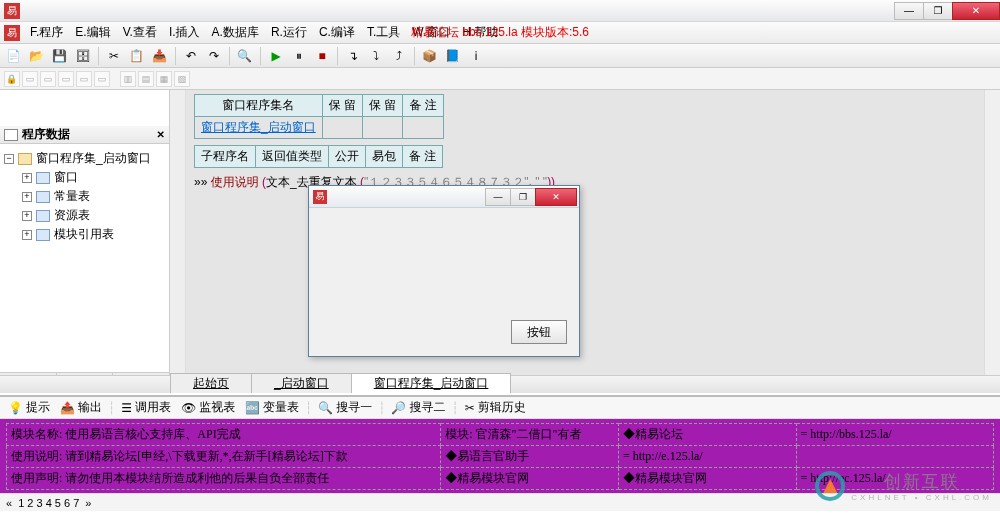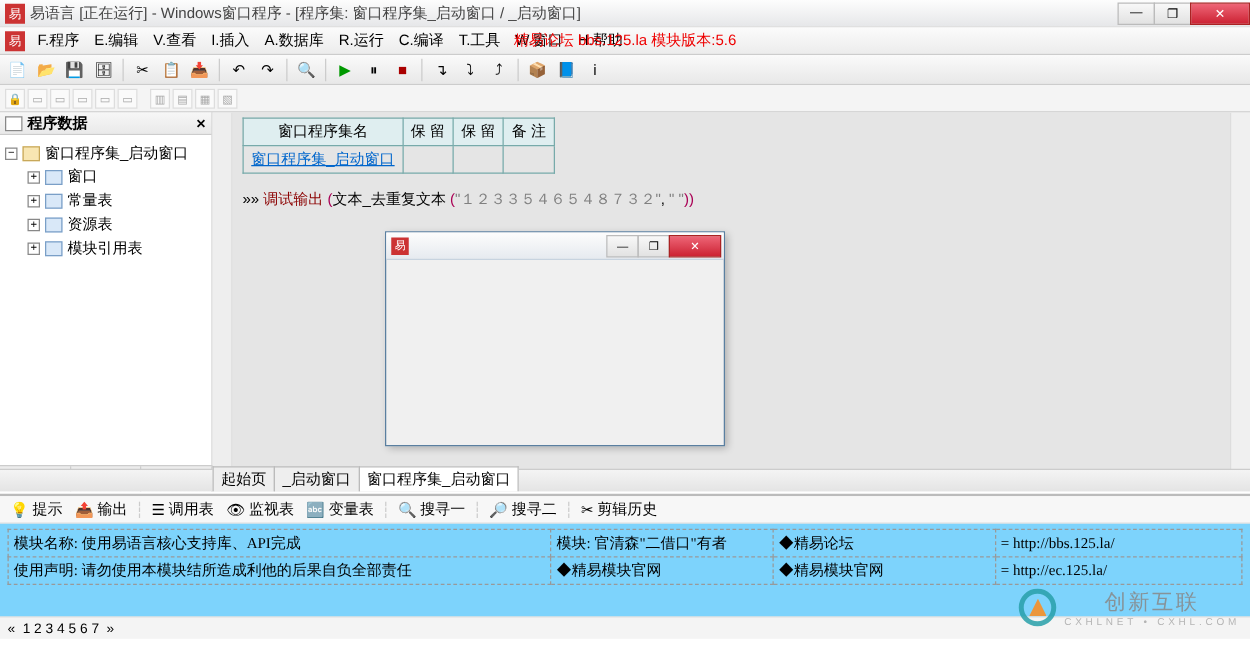--- a/index.html
+++ b/index.html
@@ -14,21 +14,21 @@
   .menubar .mi { padding:2px 6px; }
   .red-banner { position:absolute; left:0; right:0; text-align:center; color:#e00; font-weight:normal; font-size:12px; pointer-events:none; }
   .toolbar1 { height:24px; background:linear-gradient(#fafafa,#e8e8e8); border-bottom:1px solid #ccc; display:flex; align-items:center; padding:0 4px; gap:3px;}
   .tbtn { width:20px; height:20px; border:1px solid transparent; display:flex; align-items:center; justify-content:center; font-size:12px; }
   .tbtn i { font-style:normal; }
   .sep { width:1px; height:18px; background:#ccc; margin:0 2px;}
   .toolbar2 { height:22px; background:#f4f4f4; border-bottom:1px solid #ccc; display:flex; align-items:center; padding:0 4px; gap:2px; color:#aaa;}
   .toolbar2 .ic { width:16px; height:16px; border:1px solid #ddd; background:#fafafa; font-size:9px; display:flex; align-items:center; justify-content:center;}
   .main { display:flex; height:303px; }
   .left { width:170px; display:flex; flex-direction:column; border-right:1px solid #ccc; }
-  .panel-title { height:18px; background:linear-gradient(#f7f7f7,#e9e9e9); border-bottom:1px solid #ccc; padding:2px 4px; font-weight:bold; display:flex; align-items:center; }
+  .panel-title { height:18px; background:linear-gradient(#f7f7f7,#e9e9e9); border-bottom:1px solid #ccc; padding:2px 4px; font-weight:bold; display:flex; align-items:center;margin-top:36px; }
   .panel-title .x { margin-left:auto; font-size:10px; }
   .tree { flex:1; background:#fff; padding:4px; overflow:auto; }
   .tree-node { white-space:nowrap; margin:2px 0; display:flex; align-items:center; }
   .toggle { display:inline-flex; width:10px; height:10px; border:1px solid #888; align-items:center; justify-content:center; font-size:9px; line-height:1; margin-right:4px;}
   .tree-icon { width:14px; height:12px; background:#f8e6b2; border:1px solid #c8a85a; margin-right:4px; display:inline-block;}
   .child { padding-left:18px; }
   .child .tree-icon { background:#d9e8f8; border-color:#7a9fc7; }
   .lefttabs { display:flex; border-top:1px solid #ccc; background:#ececec; height:21px;}
   .lefttabs .lt { flex:1; display:flex; align-items:center; justify-content:center; border-right:1px solid #ccc; gap:3px;}
   .editor { flex:1; background:#e5e5e5; position:relative; overflow:hidden;}
@@ -39,26 +39,26 @@
   table.etab th { background:#dfeef0; font-weight:normal; }
   .link { color:#0066cc; text-decoration:underline; }
   .codeline { margin-top:6px; }
   .codeline .kw { color:#8b0000; }
   .codeline .paren { color:#a05; }
   .codeline .str { color:#808080; }
   .ed-scroll { position:absolute; left:16px; right:16px; bottom:0; height:16px; background:#f0f0f0; border-top:1px solid #ddd;}
   .ed-scroll .thumb { position:absolute; left:2px; top:2px; width:80px; height:12px; background:#c7c7c7; border:1px solid #aaa; border-radius:2px;}
   .ed-vscroll { position:absolute; right:0; top:0; bottom:16px; width:16px; background:#f0f0f0; border-left:1px solid #ddd;}
   .bottom-tabs { height:18px; background:linear-gradient(#f4f4f4,#e4e4e4); border-top:1px solid #ccc; display:flex; align-items:flex-end; padding-left:170px;}
-  .btab { border:1px solid #bbb; border-bottom:none; padding:1px 6px; margin-right:-1px; background:#eee; font-size:12px;}
+  .btab { border:1px solid #bbb; border-bottom:none; padding:1px 22px; margin-right:-1px; background:#eee; font-size:12px;text-decoration:underline;}
   .btab.active { background:#fff; }
   .output { border-top:2px solid #bbb; height:116px; display:flex; flex-direction:column; }
   .out-toolbar { height:22px; display:flex; align-items:center; background:#f7f7f7; border-bottom:1px solid #ddd; padding:0 4px; gap:2px; font-size:12px;}
   .out-toolbar .obtn { padding:2px 4px; display:flex; align-items:center; gap:3px;}
-  .out-body { flex:1; overflow:hidden; padding:4px 6px; background:#7dd3fc; position:relative;}
+  .out-body { flex:1; overflow:hidden; padding:4px 6px; background:#a21caf; position:relative;}
   table.msg { border-collapse:collapse; width:100%; table-layout:fixed;}
   table.msg td { border:1px dashed #999; padding:2px 4px; white-space:nowrap; overflow:hidden; font-family:"SimSun",serif; font-size:12px;}
   .paginator { height:18px; background:#f4f4f4; border-top:1px solid #ddd; display:flex; align-items:center; padding:0 6px; gap:6px; font-size:11px;}
   
   .childwin { position:absolute; left:308px; top:185px; width:272px; height:172px; border:1px solid #5a7fa0; background:#f0f0f0; box-shadow:2px 2px 6px rgba(0,0,0,.25);}
   .childwin .ctitle { height:22px; background:linear-gradient(#fdfdfd,#e6eaef); display:flex; align-items:center; border-bottom:1px solid #c7d3df;}
   .childwin .cbody { position:relative; height:148px; }
   .cwinbtns { margin-left:auto; display:flex; height:18px; margin-right:2px; margin-top:1px;}
   .cwinbtn { width:26px; border:1px solid #bbb; background:linear-gradient(#f8f8f8,#e2e2e2); margin-left:-1px; display:flex; align-items:center; justify-content:center; font-size:9px;}
   .cwinbtn.close { width:42px; background:linear-gradient(#e67,#c23); border-color:#a22; color:#fff;}
@@ -67,21 +67,20 @@
   .wm-logo { width:30px; height:30px; border-radius:50%; border:4px solid #28a0aa; position:relative;}
   .wm-logo::before { content:""; position:absolute; width:14px; height:14px; background:#ff8c1a; clip-path:polygon(50% 0,100% 100%,0 100%); left:4px; top:4px;}
   .wm-text { font-size:17px; color:#888; letter-spacing:2px; font-family:Arial,sans-serif;text-align:center;}
   .wm-sub { font-size:8px; color:#aaa; letter-spacing:3px;}
 </style>
 </head>
 <body>
 
 <div class="titlebar">
   <span class="icon">易</span>
-  <span class="title">易语言 [正在运行] - Windows窗口程序 - [程序集: 窗口程序集_启动窗口 / _启动窗口]</span>
   <div class="winbtns">
     <div class="winbtn">—</div>
     <div class="winbtn">❐</div>
     <div class="winbtn close">✕</div>
   </div>
 </div>
 
 <div class="menubar">
   <span class="icon" style="width:16px;height:16px;margin-right:4px;background:#c33;color:#fff;display:inline-flex;align-items:center;justify-content:center;font-size:10px;">易</span>
   <span class="mi">F.程序</span>
@@ -228,24 +227,31 @@
         <tr>
               <td class="link">窗口程序集_启动窗口</td>
               <td></td>
               <td></td>
               <td></td>
             </tr>
       </tbody>
         </table>
       <table class="etab">
         <tbody>
+            <tr>
+              <th>子程序名</th>
+              <th>返回值类型</th>
+              <th>公开</th>
+              <th>易包</th>
+              <th>备 注</th>
+            </tr>
       </tbody>
         </table>
       <div class="codeline">
-        <span>»» </span><span class="kw">调试输出</span> <span class="paren">(</span><span>文本_去重复文本</span> <span class="paren">(</span><span class="str">"１２３３５４６５４８７３２"</span>, <span class="str">" "</span><span class="paren">))</span>
+        <span>»» </span><span class="kw">使用说明</span> <span class="paren">(</span><span>文本_去重复文本</span> <span class="paren">(</span><span class="str">"１２３３５４６５４８７３２"</span>, <span class="str">" "</span><span class="paren">))</span>
       </div>
     </div>
     <div class="ed-vscroll"></div>
     <div class="ed-scroll">
         <div class="thumb"></div>
       </div>
   </div>
 </div>
 
 <div class="lefttabs" style="position:absolute; left:0; top:372px; width:170px;">
@@ -293,20 +299,26 @@
           <col style="width:20%">
         </colgroup>
       <tbody>
           <tr>
             <td>模块名称: 使用易语言核心支持库、API完成</td>
             <td>模块: 官清森"二借口"有者</td>
             <td>◆精易论坛</td>
             <td>= http://bbs.125.la/</td>
           </tr>
       <tr>
+            <td>使用说明: 请到精易论坛[申经,\下载更新,*,在新手[精易论坛]下款</td>
+            <td>◆易语言官助手</td>
+            <td>= http://e.125.la/</td>
+            <td></td>
+          </tr>
+      <tr>
             <td>使用声明: 请勿使用本模块结所造成利他的后果自负全部责任</td>
             <td>◆精易模块官网</td>
             <td>◆精易模块官网</td>
             <td>= http://ec.125.la/</td>
           </tr>
     </tbody>
       </table>
   </div>
   <div class="paginator">
     <span>«</span>
@@ -317,20 +329,23 @@
 
 <div class="childwin">
   <div class="ctitle">
     <span class="icon" style="width:14px;height:14px;margin:0 4px;background:#c33;color:#fff;display:inline-flex;align-items:center;justify-content:center;font-size:9px;">易</span>
     <div class="cwinbtns">
       <div class="cwinbtn">—</div>
       <div class="cwinbtn">❐</div>
       <div class="cwinbtn close">✕</div>
     </div>
   </div>
+  <div class="cbody">
+    <div class="childbtn">按钮</div>
+  </div>
 </div>
 
 <div class="watermark">
   <div class="wm-logo"></div>
   <div>
     <div class="wm-text">创新互联</div>
     <div class="wm-sub">CXHLNET • CXHL.COM</div>
   </div>
 </div>
 

